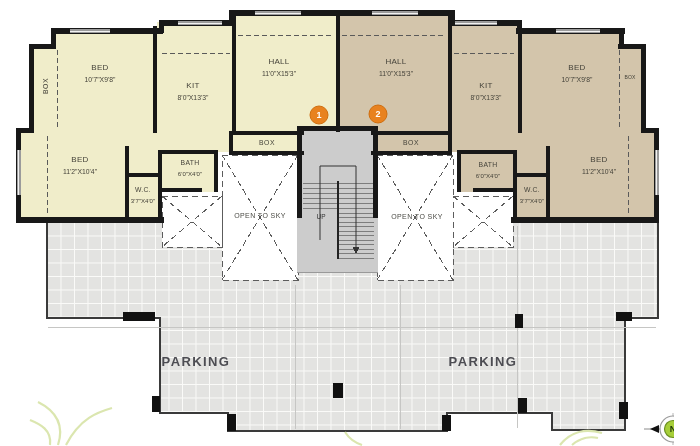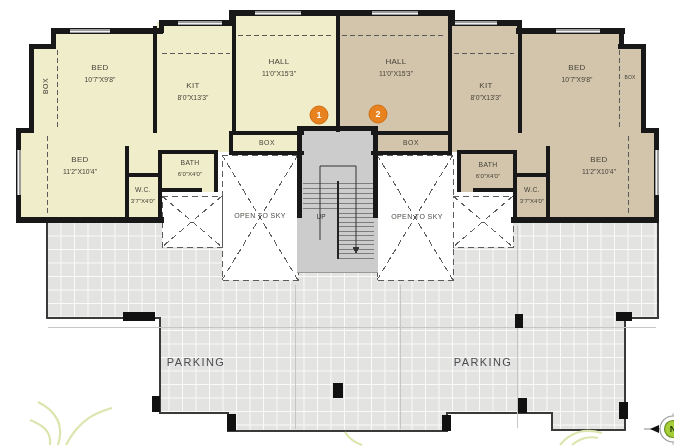--- a/index.html
+++ b/index.html
@@ -8,21 +8,21 @@
   #plan-svg{position:absolute;left:0;top:0;}
   .lbl{position:absolute;transform:translate(-50%,-50%);text-align:center;color:#45433a;
        line-height:1.5;white-space:nowrap;pointer-events:none;}
   .nm{display:block;font-size:8px;letter-spacing:.3px;}
   .dm{display:block;font-size:6.8px;margin-top:1px;}
   .small .nm{font-size:6.8px;}
   .small .dm{font-size:6.1px;}
   .vert{transform:translate(-50%,-50%) rotate(-90deg);}
   .boxlbl{font-size:6.8px;letter-spacing:.5px;}
   .tinybox{font-size:5px;letter-spacing:.2px;}
-  .parkinglbl{font-size:11px;letter-spacing:1.4px;color:#4c4c52;}
+  .parkinglbl{font-size:13px;letter-spacing:1.4px;color:#4c4c52;font-weight:bold;}
   .opensky{font-size:7px;letter-spacing:.4px;color:#4a4a44;}
   .uplbl{font-size:6.5px;color:#333;}
   .marker{position:absolute;width:17px;height:17px;border-radius:50%;background:#e8821f;
           border:1px solid #cf6e0e;color:#fff;font-weight:bold;font-size:9px;line-height:16px;
           text-align:center;transform:translate(-50%,-50%);box-sizing:content-box;}
   .north{position:absolute;transform:translate(-50%,-50%);font-weight:bold;font-size:9px;color:#223c08;}
 </style>
 </head>
 <body>
 

